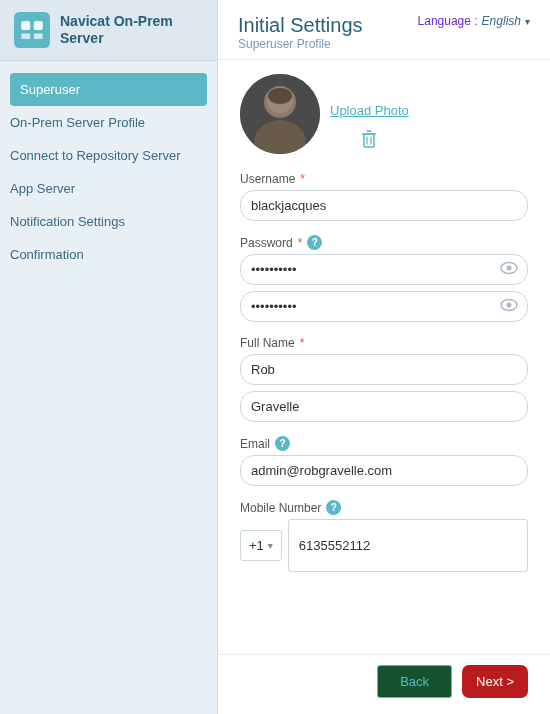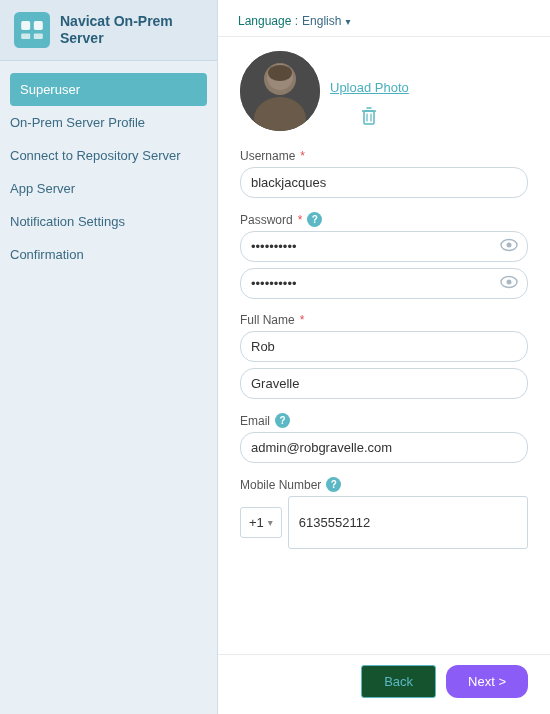--- a/index.html
+++ b/index.html
@@ -89,25 +89,26 @@
     }
     .language-selector {
       display: flex;
       align-items: center;
       font-size: 12px;
       color: #3a6a84;
       gap: 4px;
       cursor: pointer;
     }
     .language-label {
-      color: #0f766e;
+      color: #6d28d9;
     }
     .language-value {
       color: #3a6a84;
       font-weight: 500;
+      font-style: italic;
     }
     .chevron-down {
       color: #3a6a84;
       font-size: 10px;
     }
 
     
     .form-area {
       padding: 14px 22px 16px 22px;
       flex: 1;
@@ -257,25 +258,25 @@
     .btn-back {
       padding: 8px 22px;
       border: 1px solid #5bb8c4;
       background: #14532d;
       color: #5bb8c4;
       border-radius: 3px;
       font-size: 13px;
       cursor: pointer;
     }
     .btn-next {
-      padding: 8px 22px;
+      padding: 8px 14px;
       border: none;
-      background: #8b5cf6;
+      background: #b91c1c;
       color: #fff;
-      border-radius: 12px;
+      border-radius: 7px;
       font-size: 13px;
       cursor: pointer;
     }
   </style>
 </head>
 <body>
 
 <div class="sidebar">
   <div class="sidebar-header">
     <svg class="sidebar-logo" viewBox="0 0 40 40" xmlns="http://www.w3.org/2000/svg">
@@ -304,20 +305,24 @@
       <span>Notification Settings</span>
     </div>
     <div class="sidebar-item">
       <span>Confirmation</span>
     </div>
   </nav>
 </div>
 
 <div class="main">
   <div class="main-header">
+    <div class="main-title-block">
+      <div class="main-title">Initial Settings</div>
+      <div class="main-subtitle">Superuser Profile</div>
+    </div>
     <div class="language-selector">
       <span class="language-label">Language : </span>
       <span class="language-value">English</span>
       <span class="chevron-down">▾</span>
     </div>
   </div>
 
   <div class="form-area">
 
     <div class="avatar-section">

